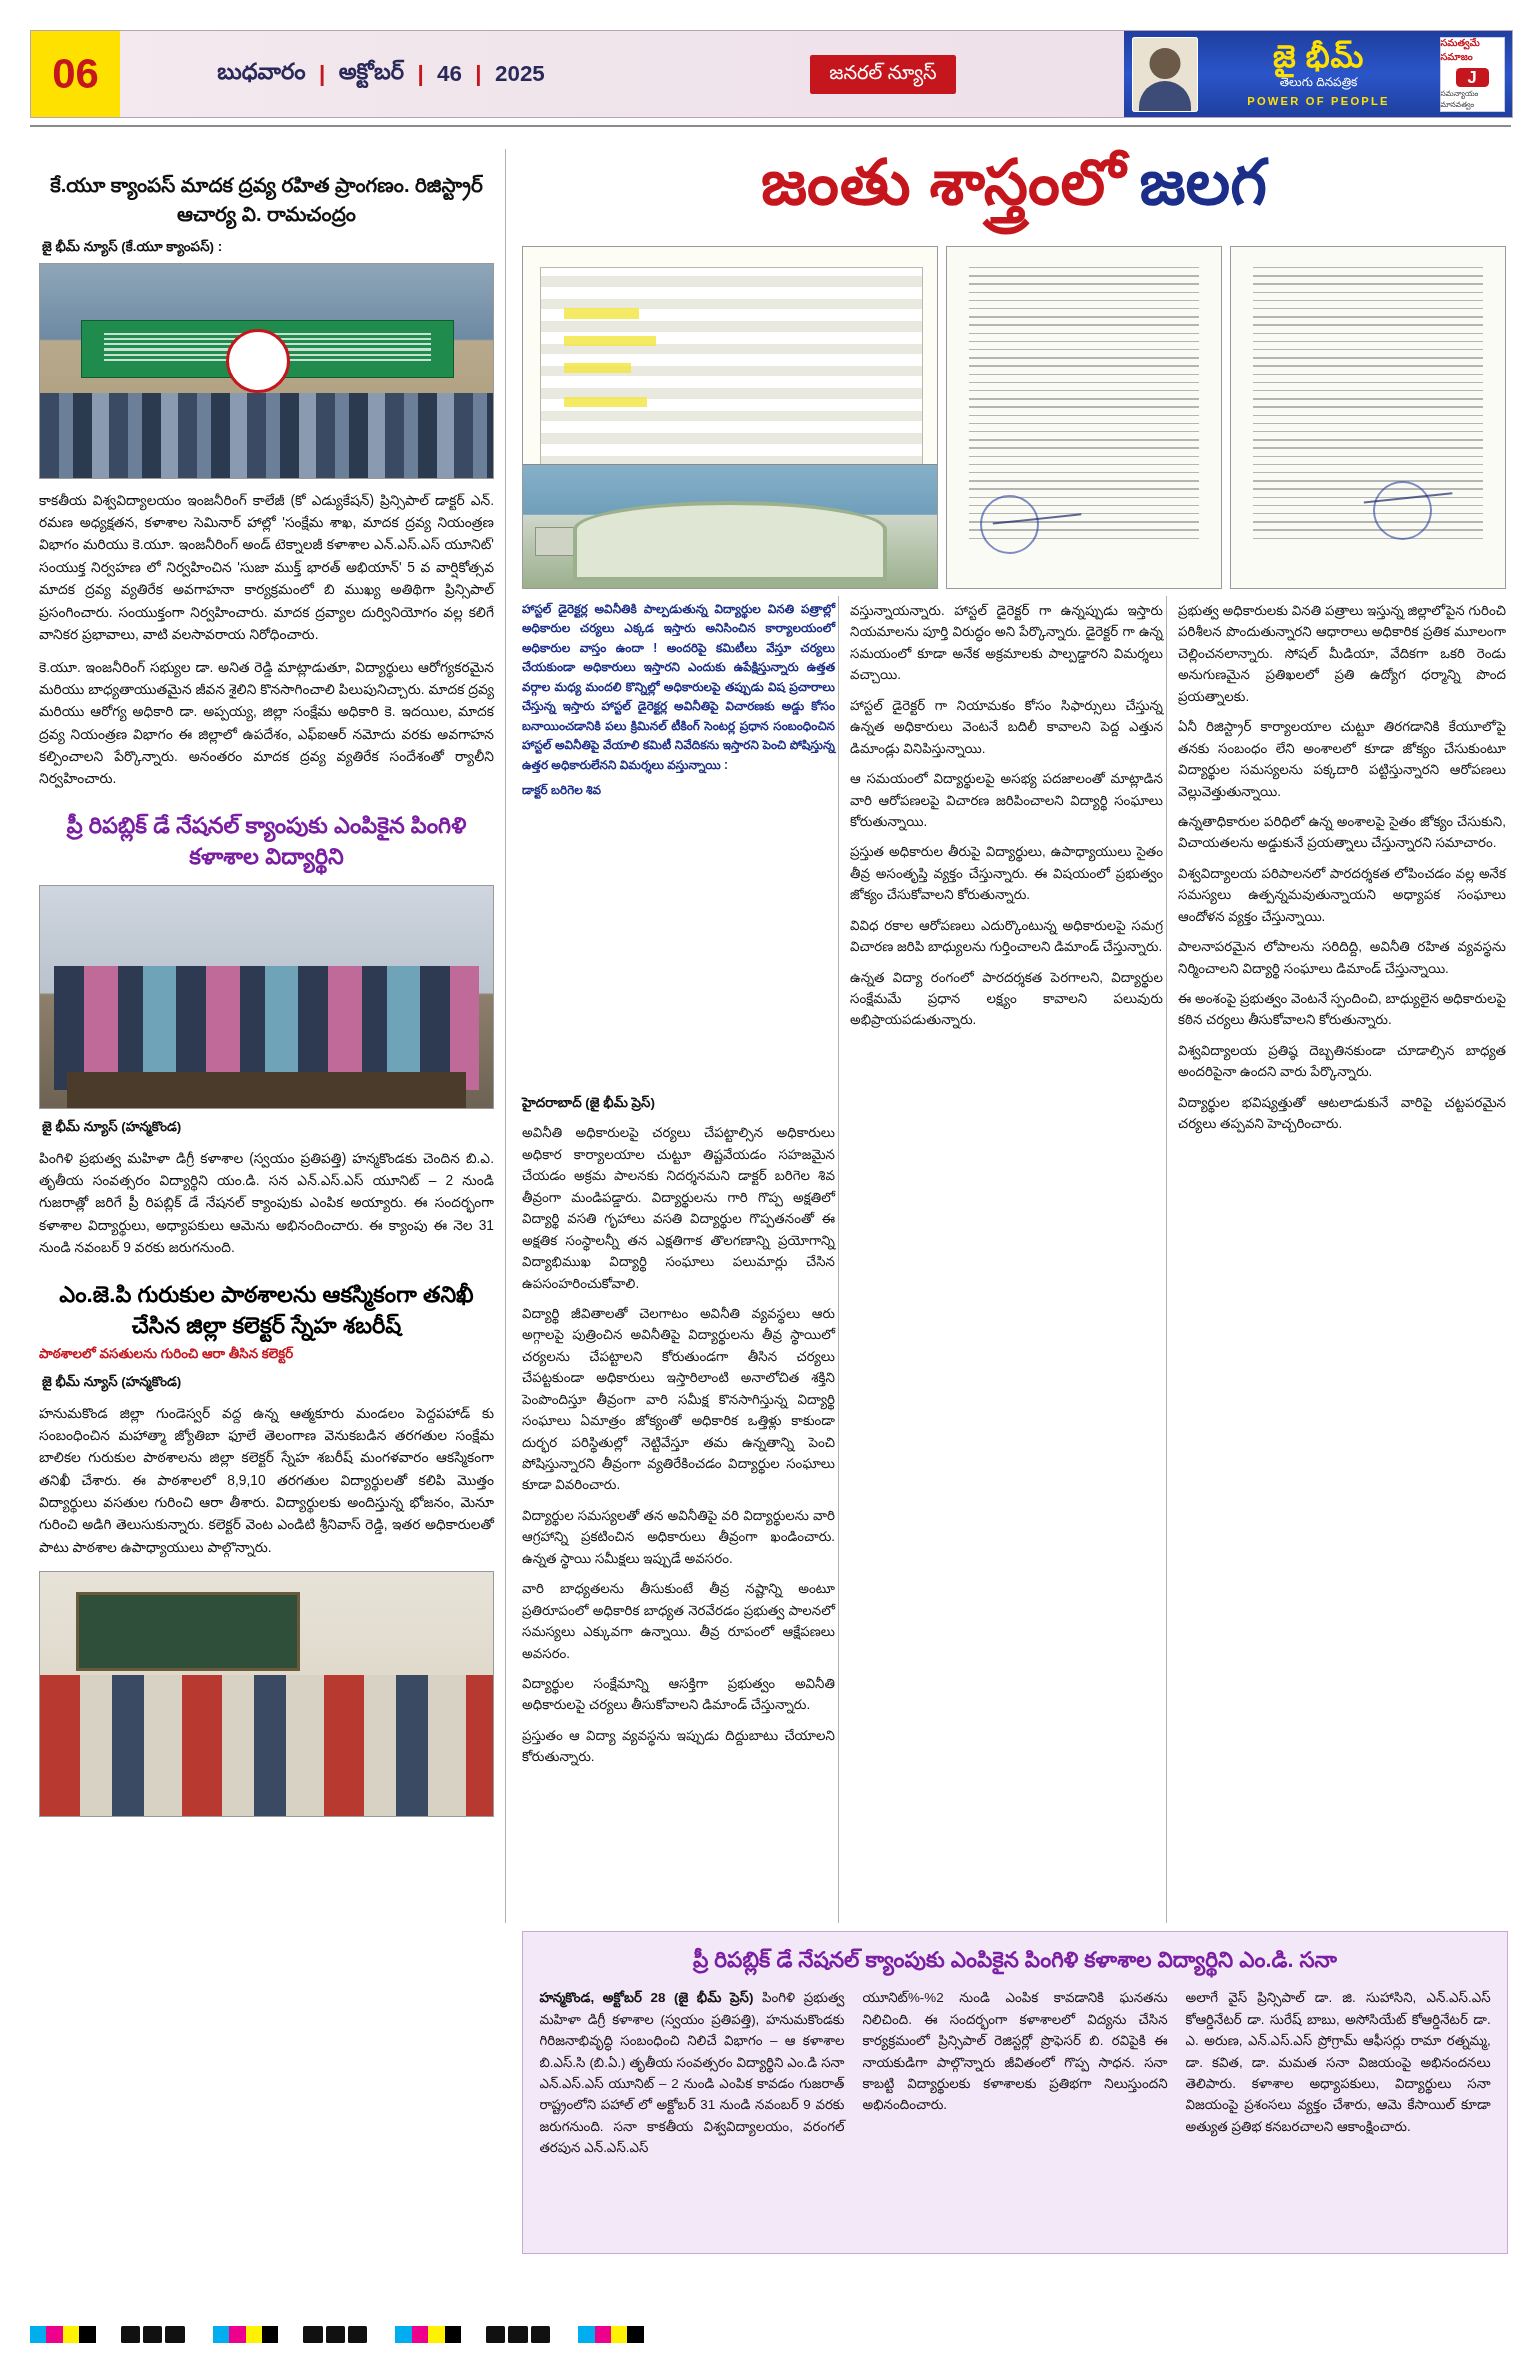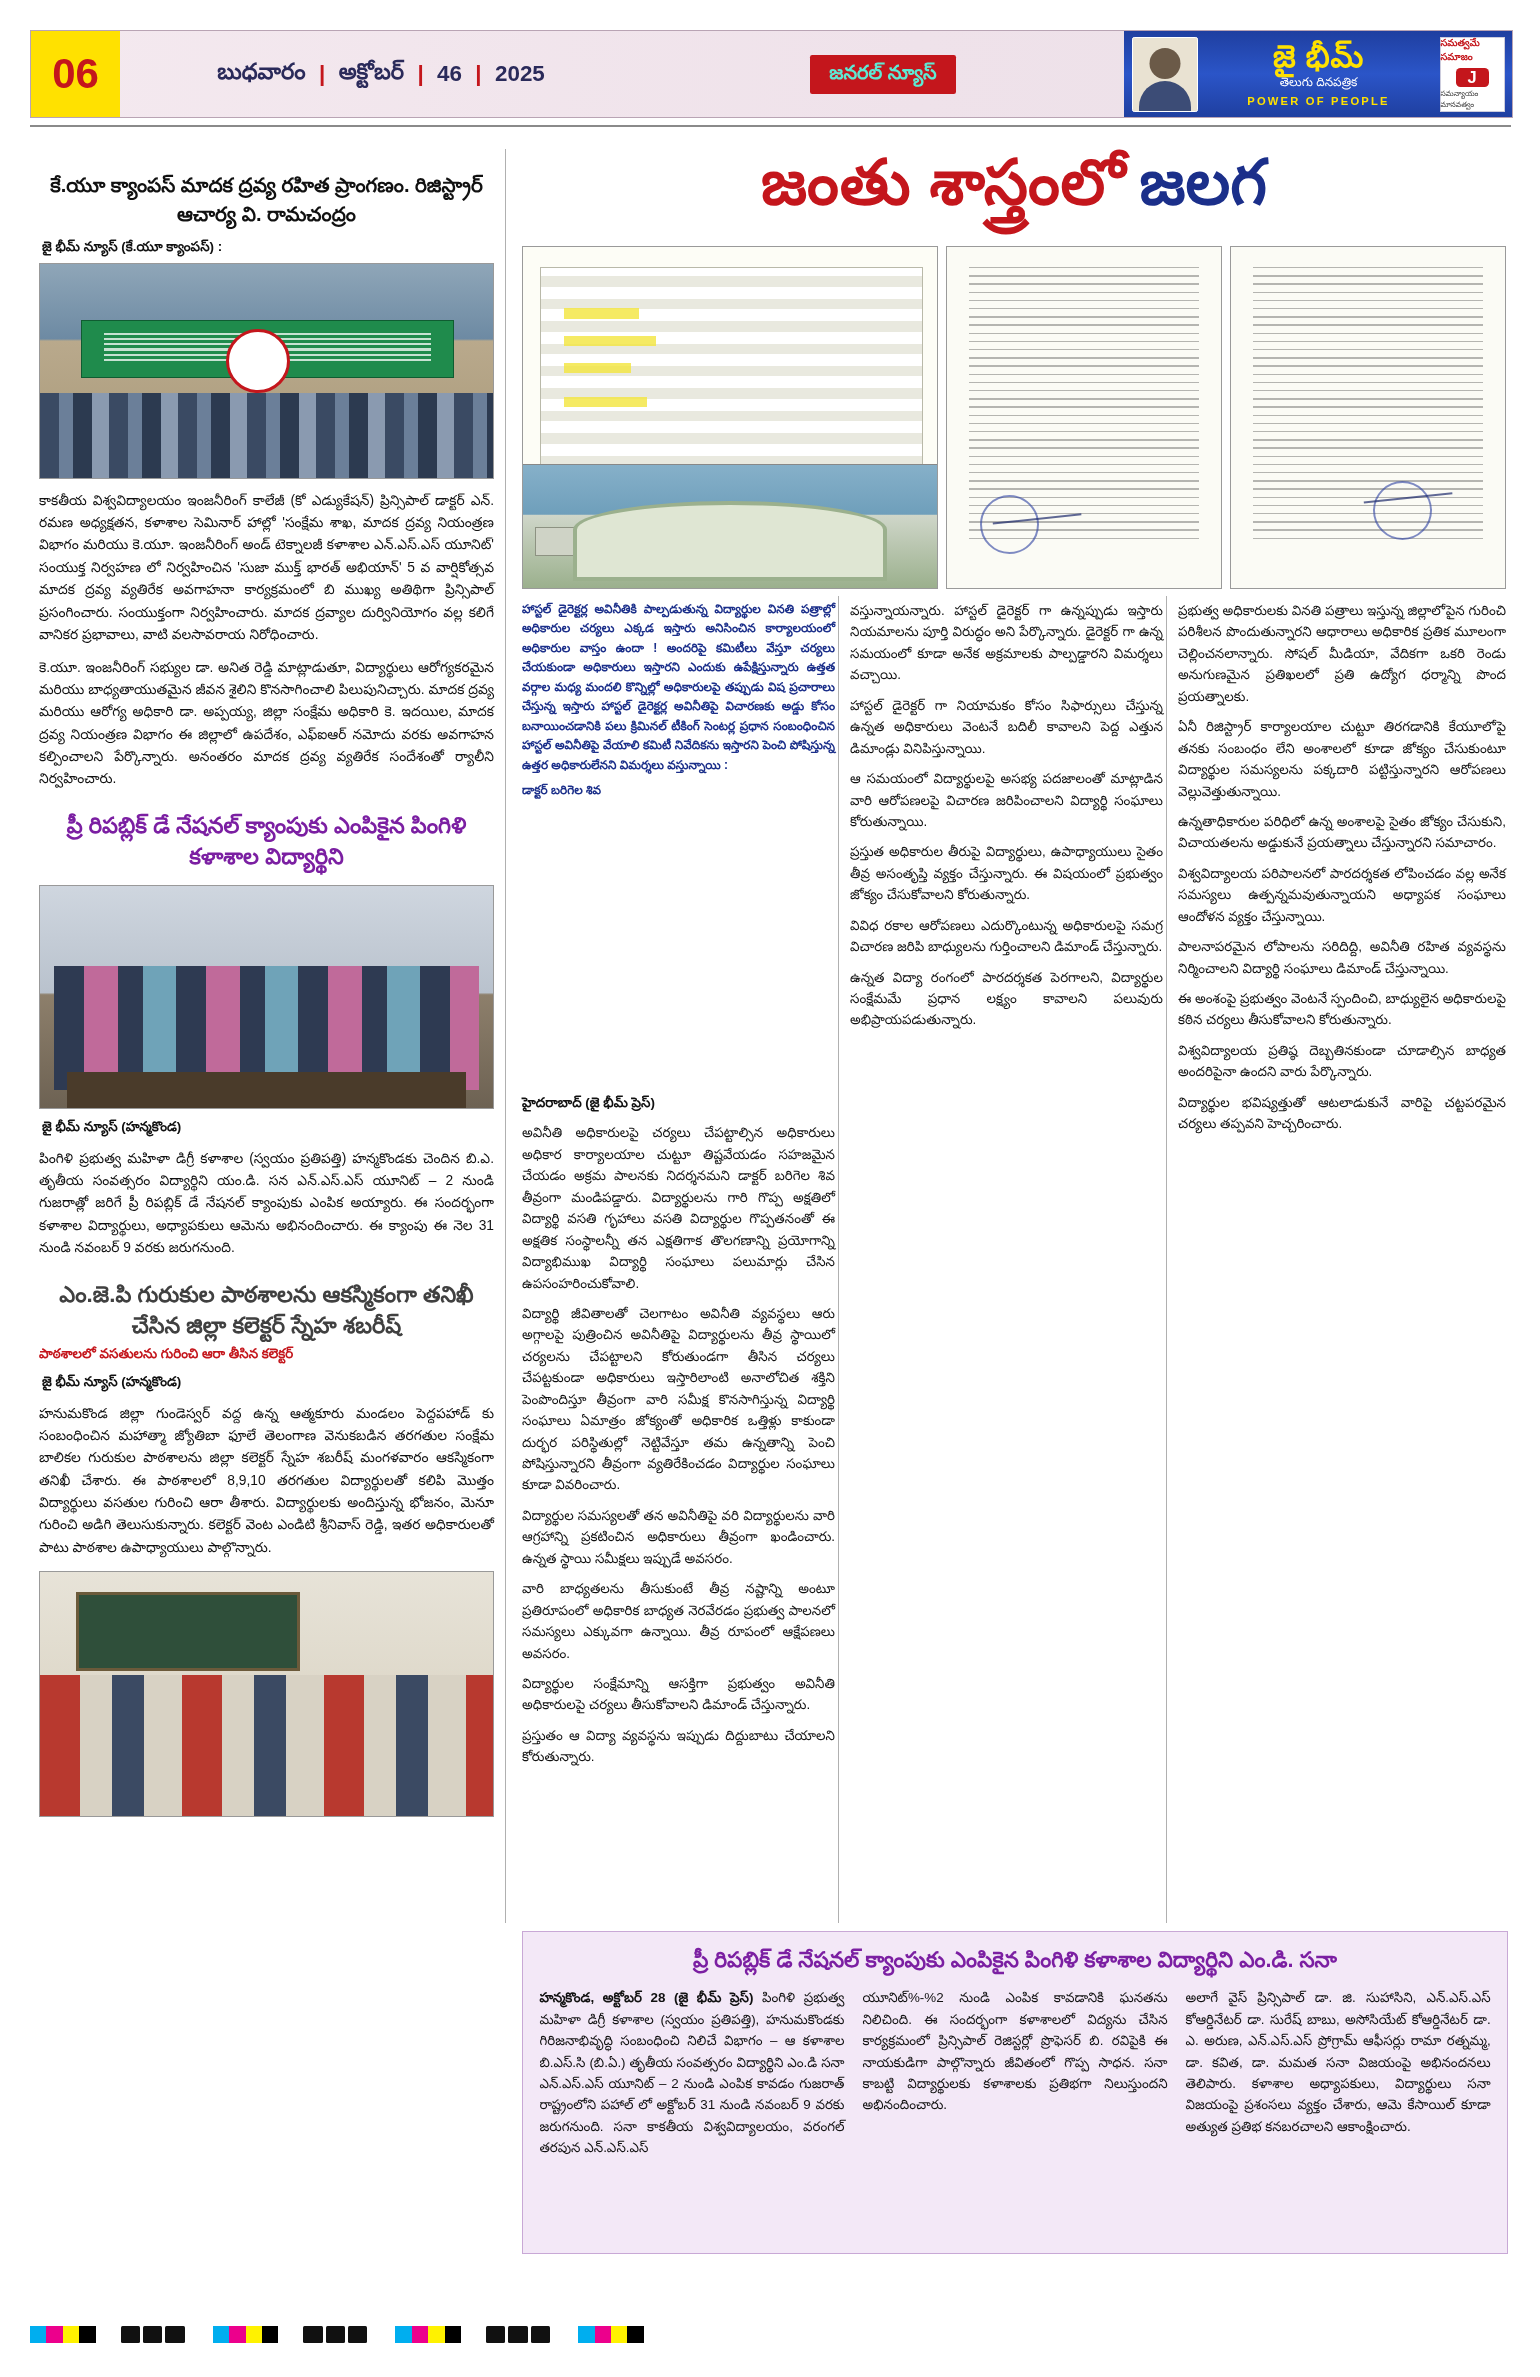--- a/index.html
+++ b/index.html
@@ -9,21 +9,21 @@
   
   .masthead{position:absolute;left:30px;top:30px;width:1481px;height:86px;
             background:linear-gradient(90deg,#f4e9ef 0%,#efe2ea 60%,#ece0e8 100%);
             border:0.7px solid #b9a4b4;display:flex;align-items:center;}
   .pagenum{width:89px;height:86px;background:#ffe100;display:flex;align-items:center;justify-content:center;
            font-size:42px;font-weight:bold;color:#c4161c;font-family:"Liberation Sans",sans-serif;}
   .dateband{flex:0 0 522px;height:86px;display:flex;align-items:center;justify-content:center;gap:13.4px;
             font-size:22.4px;color:#2a2a5a;font-weight:bold;}
   .dateband .sep{color:#c4161c;font-weight:bold;}
   .centerlabel{flex:1;display:flex;align-items:center;justify-content:center;}
-  .centerlabel span{background:#c4161c;color:#5eead4;font-size:19.4px;font-weight:bold;padding:6px 19.4px;border-radius:2.2px;}
+  .centerlabel span{background:#c4161c;color:#ffffff;font-size:19.4px;font-weight:normal;padding:6px 19.4px;border-radius:2.2px;}
   .logobox{width:388px;height:86px;background:linear-gradient(180deg,#1f3fa0 0%,#2b55c8 50%,#1f3fa0 100%);
            display:flex;align-items:center;gap:7.5px;padding:0 7.5px;box-sizing:border-box;}
   .logo-portrait{width:64px;height:73px;background:#e9e2d2;border:1.5px solid #fff;border-radius:2.2px;position:relative;overflow:hidden;}
   .logo-portrait:before{content:"";position:absolute;left:50%;top:10.4px;transform:translateX(-50%);
       width:31px;height:31px;border-radius:50%;background:#6b5a48;}
   .logo-portrait:after{content:"";position:absolute;left:50%;bottom:0;transform:translateX(-50%);
       width:52px;height:30px;border-radius:26px 26px 0 0;background:#3c4c76;}
   .logo-text{flex:1;display:flex;flex-direction:column;align-items:center;justify-content:center;color:#fff;}
   .logo-title{font-size:31px;font-weight:bold;color:#ffe100;line-height:1;letter-spacing:0.7px;}
   .logo-sub{font-size:12px;color:#fff;margin-top:3px;}
@@ -52,21 +52,21 @@
   .photo1{height:216px;background:linear-gradient(180deg,#8fa6b8 0%,#6d8aa3 35%,#b9a98c 36%,#a79878 100%);}
   .photo1 .banner{position:absolute;left:9%;top:26%;width:82%;height:26%;background:#1f8b4c;border:1.5px solid #0f5c31;}
   .photo1 .banner:after{content:"";position:absolute;left:6%;top:22%;width:88%;height:50%;
       background:repeating-linear-gradient(0deg,#fff,#fff 2.2px,#1f8b4c 2.2px,#1f8b4c 5.2px);opacity:.75;}
   .photo1 .people{position:absolute;left:0;bottom:0;width:100%;height:40%;
       background:repeating-linear-gradient(90deg,#3a4a63 0 19.4px,#6b7f99 19.4px 33px,#2c3a50 33px 52px,#8a9ab0 52px 69px);}
   .photo1 .circle{position:absolute;left:41%;top:30%;width:58px;height:58px;border-radius:50%;background:#fff;border:3px solid #c4161c;}
   .body-text{font-size:13.8px;line-height:1.62;text-align:justify;color:#111;margin-top:10.4px;
              font-family:"Liberation Sans",sans-serif;}
   .sub-title{font-size:22.4px;line-height:1.4;font-weight:bold;color:#7b1fa2;text-align:center;margin-top:19.4px;}
-  .sub-title.green{color:#404040;}
+  .sub-title.green{color:#000000;}
   .sub-sub{font-size:13.4px;color:#c4161c;font-weight:bold;margin-top:4.5px;}
   .photo2{height:224px;margin-top:12px;background:linear-gradient(180deg,#cfd6df 0%,#b9c2cd 48%,#8d7f6b 49%,#6d6253 100%);}
   .photo2 .row{position:absolute;left:3%;bottom:8%;width:94%;height:56%;
       background:repeating-linear-gradient(90deg,#2e3a52 0 30px,#c06a9a 30px 64px,#2e3a52 64px 89px,#6fa3b8 89px 122px);}
   .photo2 .table{position:absolute;left:6%;bottom:0;width:88%;height:16%;background:#4a3b2a;}
   .photo3{height:246px;margin-top:12px;background:linear-gradient(180deg,#e7e3d8 0%,#ddd7c8 55%,#cfc7b4 100%);}
   .photo3 .desks{position:absolute;left:0;bottom:0;width:100%;height:58%;
       background:repeating-linear-gradient(90deg,#b8392f 0 40px,#d8d2c4 40px 72px,#3b4a63 72px 104px,#d8d2c4 104px 142px);}
   .photo3 .board{position:absolute;left:8%;top:8%;width:48%;height:30%;background:#2f4f3a;border:3.7px solid #6b5a3a;}
 

